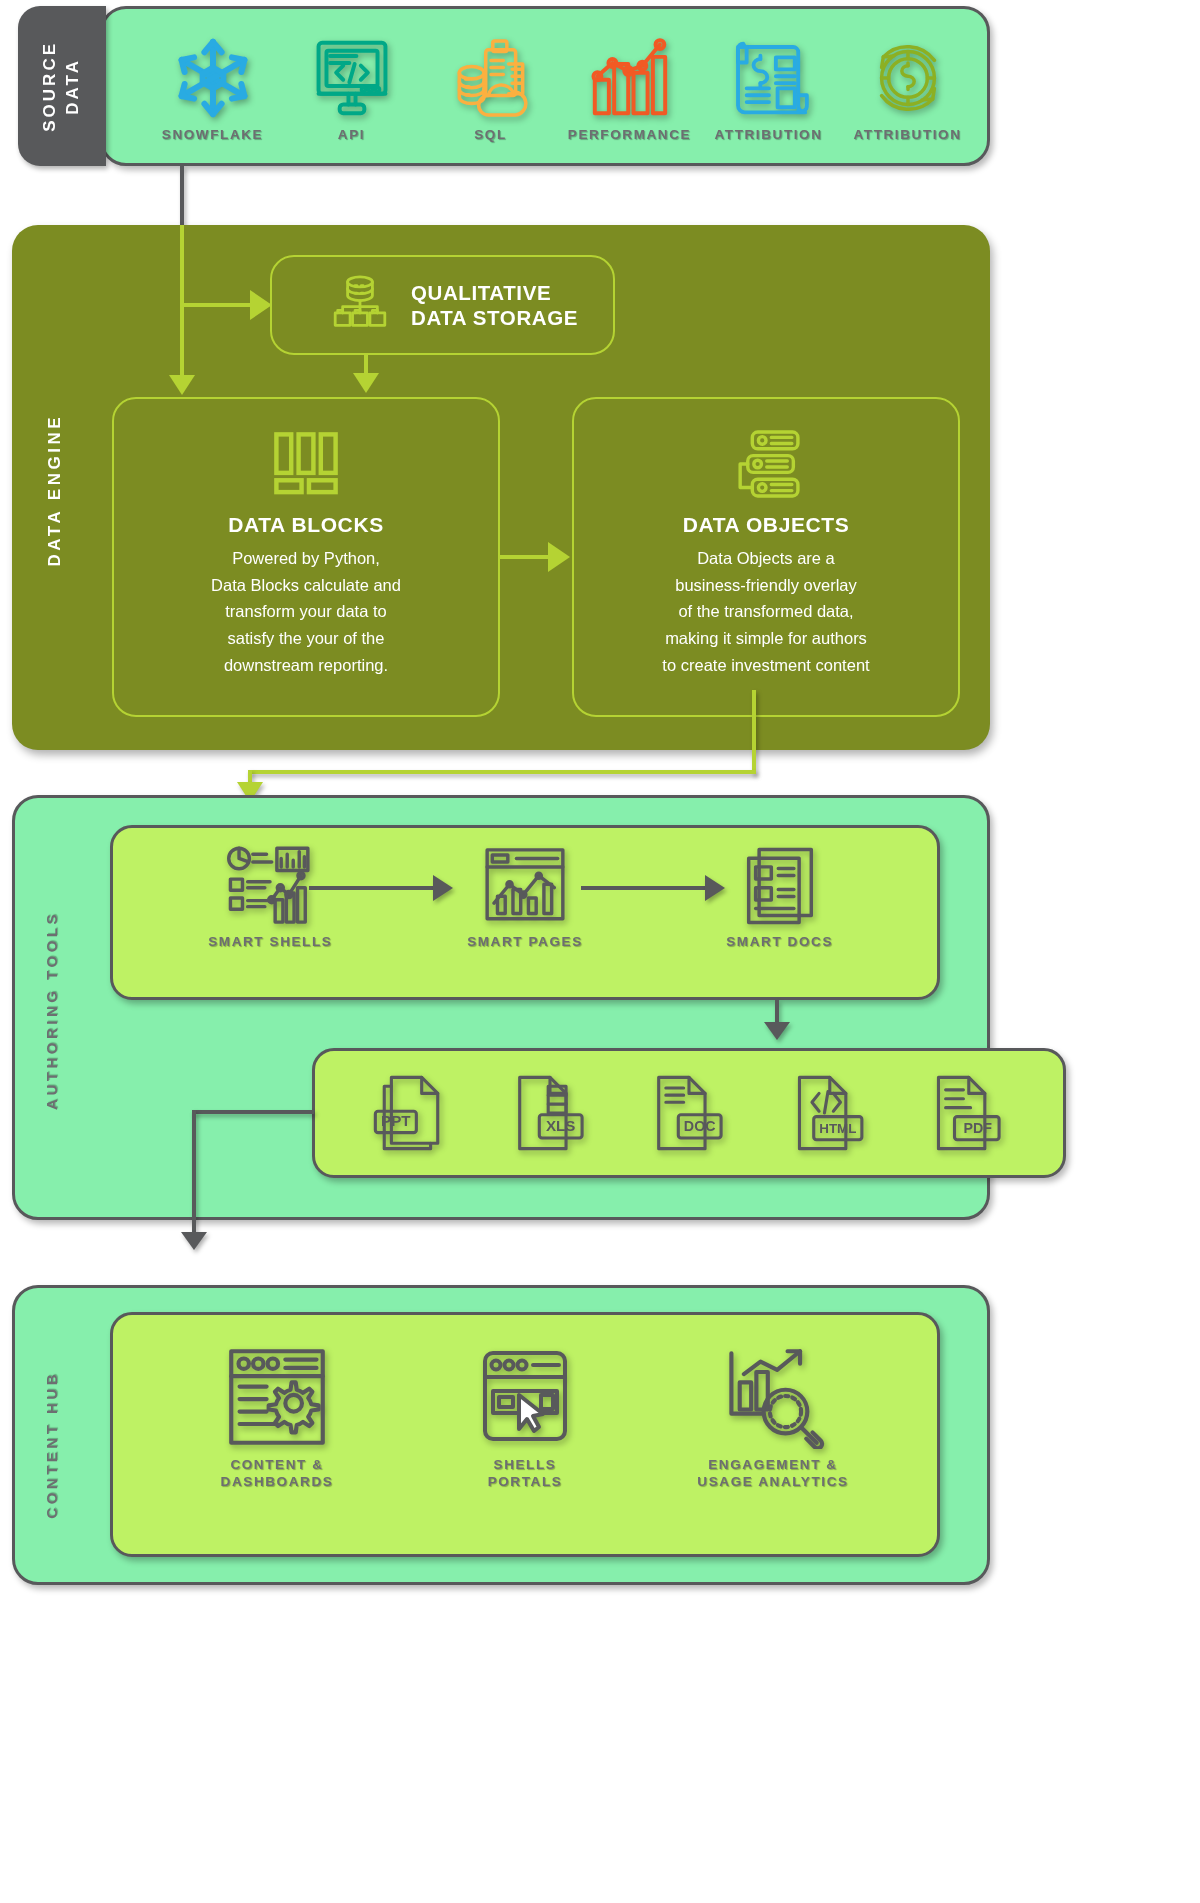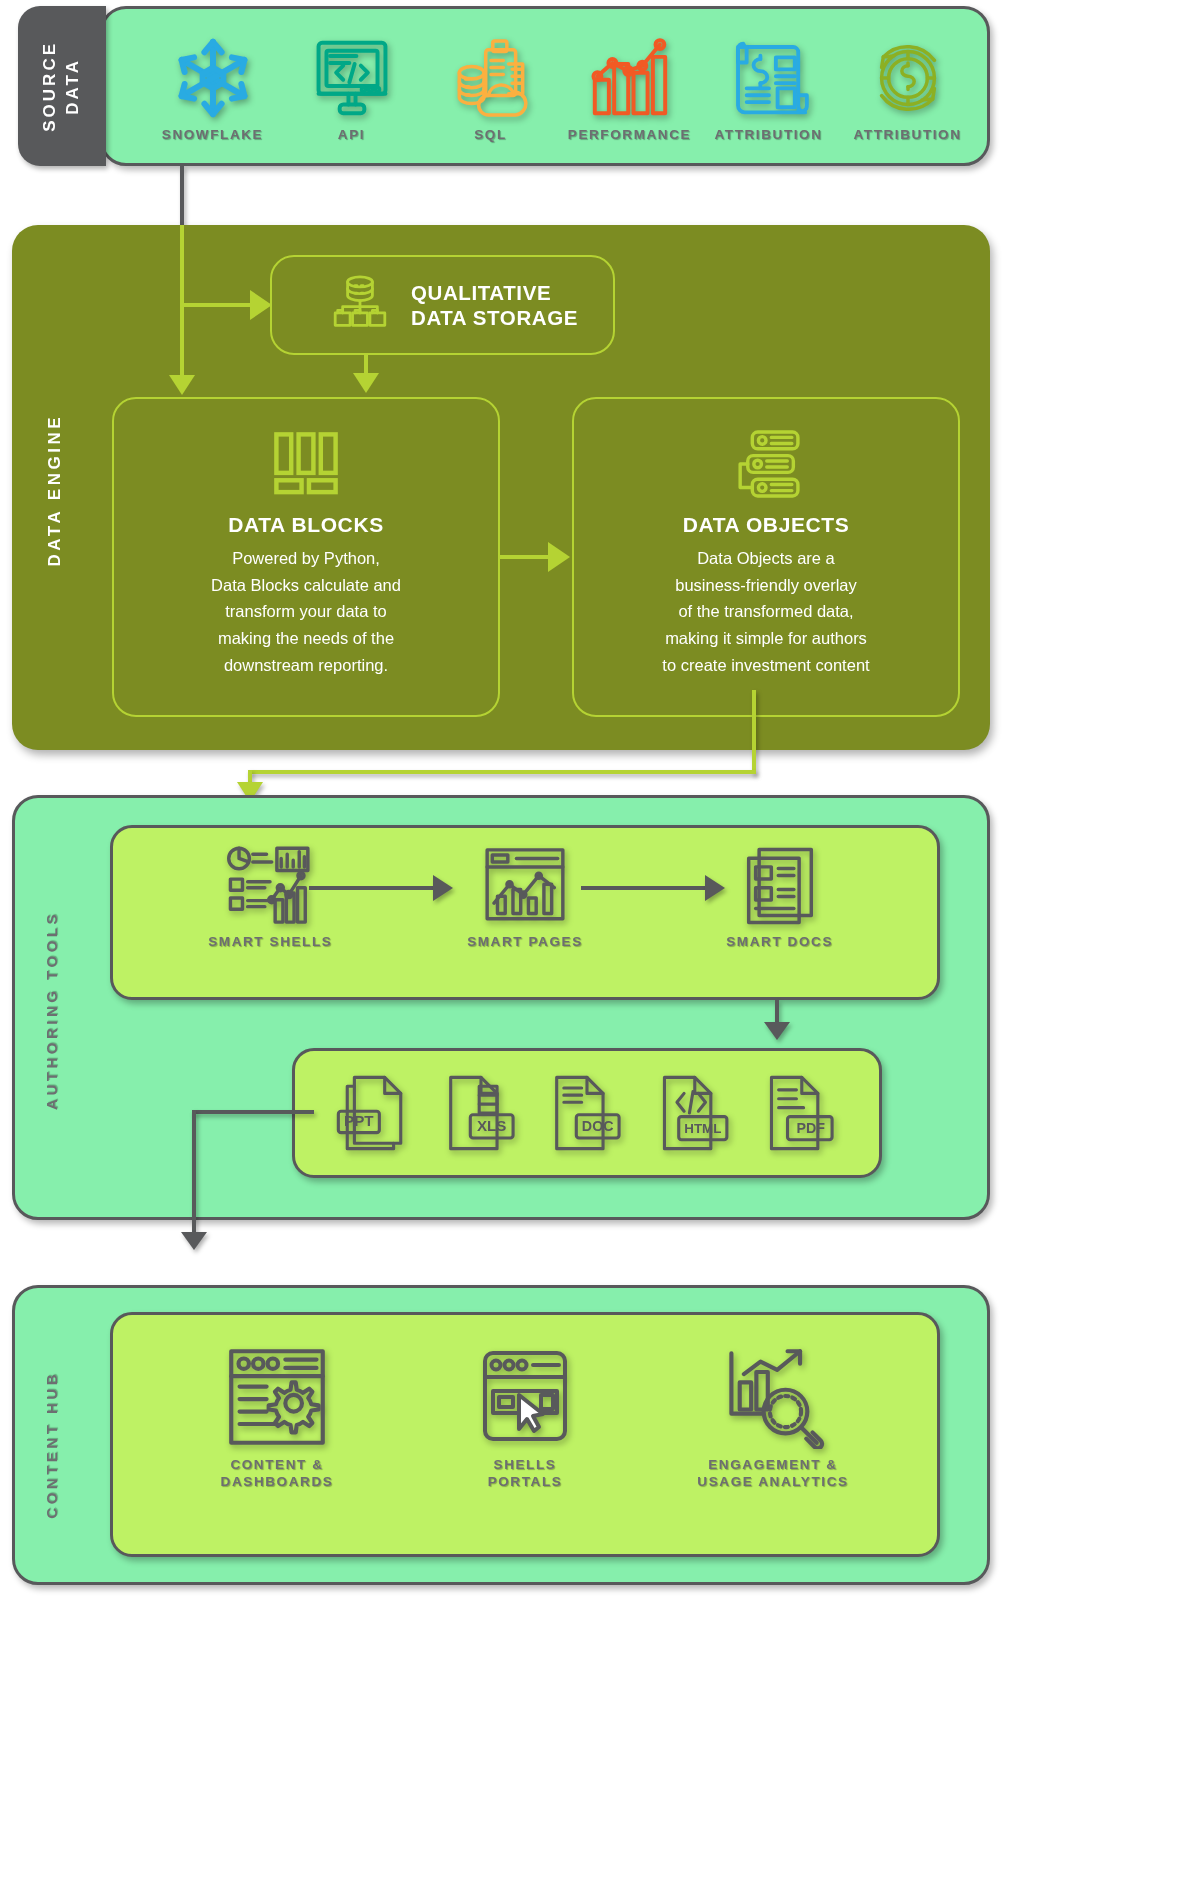--- a/index.html
+++ b/index.html
@@ -165,21 +165,21 @@
   #auth-panel {
     left: 12px; top: 795px; width: 978px; height: 425px;
   }
   #auth-tab {
     left: 34px; top: 885px; width: 34px; height: 250px;
   }
   #auth-inner-1 {
     left: 110px; top: 825px; width: 830px; height: 175px;
   }
   #auth-inner-2 {
-    left: 292px; top: 1048px; width: 590px; height: 130px;
+    left: 312px; top: 1048px; width: 754px; height: 130px;
   }
   .smart-row {
     position: absolute; left: 0; right: 0; top: 14px; bottom: 6px;
     display: flex; align-items: flex-start; justify-content: space-around;
     padding: 0 30px;
   }
   .smart-item { display:flex; flex-direction:column; align-items:center; width: 185px; }
   .smart-icon { height: 88px; display:flex; align-items:center; justify-content:center; }
 
   .file-row {
@@ -410,21 +410,21 @@
               <rect x="70" y="10" width="20" height="52"></rect>
               <rect x="10" y="72" width="34" height="16"></rect>
               <rect x="54" y="72" width="36" height="16"></rect>
             </g>
           </svg>
         </div>
         <div class="gbox-title">DATA BLOCKS</div>
         <div class="gbox-body">Powered by Python,
 Data Blocks calculate and
 transform your data to
-making the needs of the
+satisfy the your of the
 downstream reporting.</div>
       </div>
     </div>
 
     <div class="green-box" id="objects-box">
       <div class="gbox-inner">
         <div class="gbox-icon">
           <svg width="76" height="76" viewBox="0 0 100 100">
             <g stroke="#b5d333" stroke-width="4.5" fill="none" stroke-linecap="round" stroke-linejoin="round">
               <rect x="32" y="8" width="60" height="22" rx="7"></rect>

